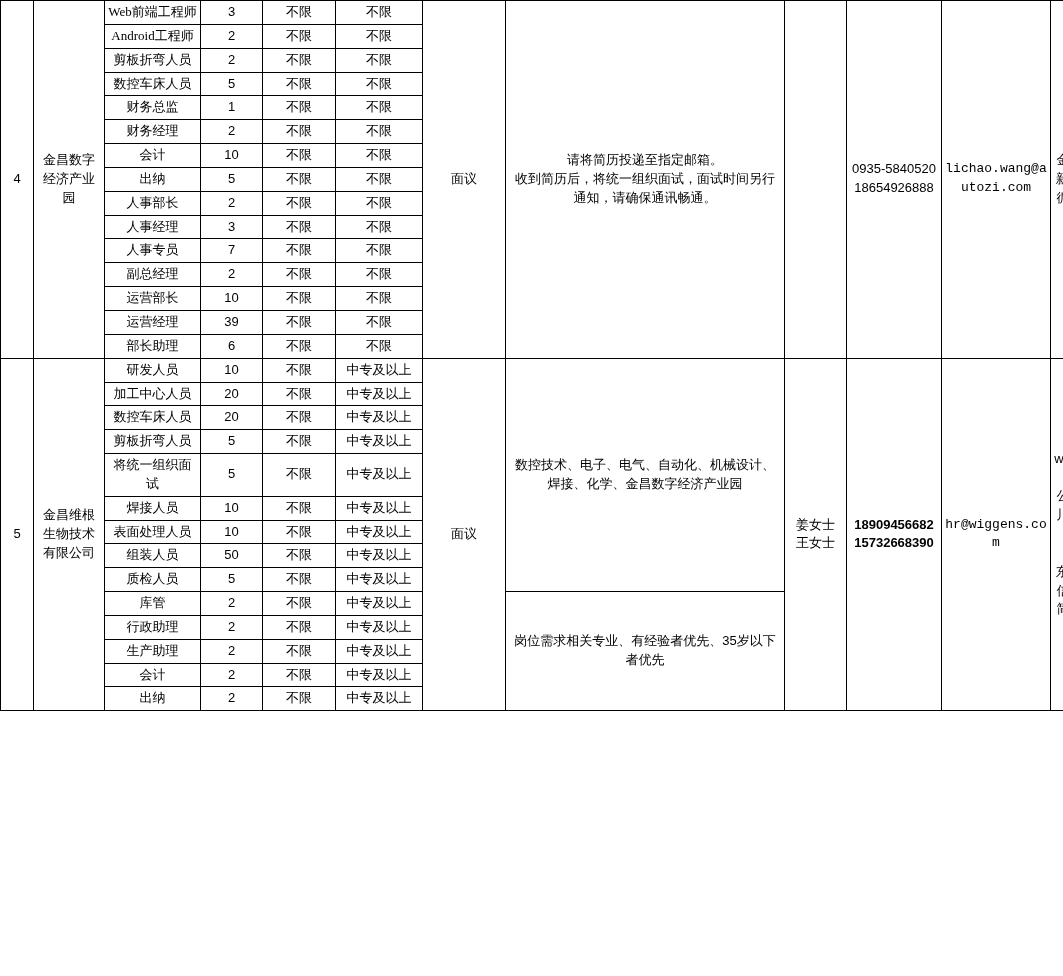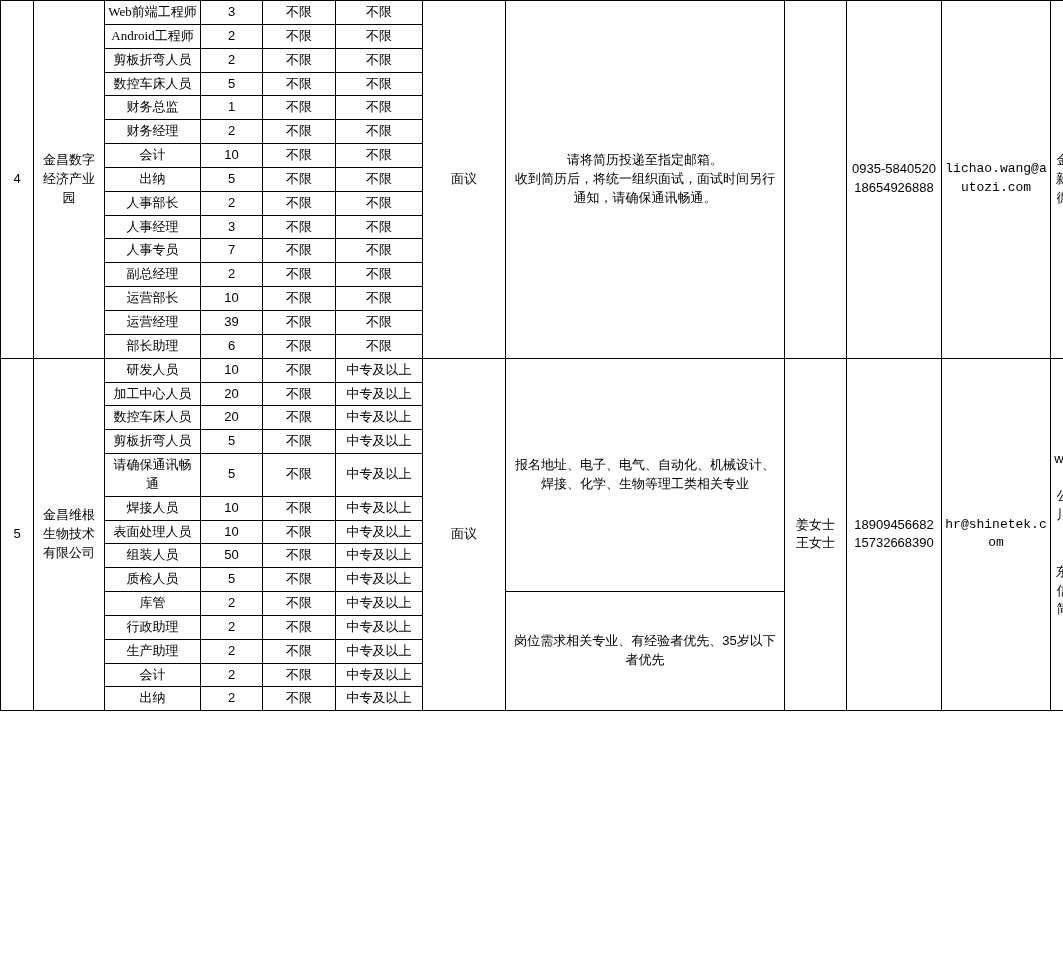--- a/index.html
+++ b/index.html
@@ -206,26 +206,26 @@
       </tr>
 
       <tr>
         <td class="idx" rowspan="14">5</td>
         <td class="company" rowspan="14">金昌维根生物技术有限公司</td>
         <td class="position">研发人员</td>
         <td class="count">10</td>
         <td class="gender">不限</td>
         <td class="edu">中专及以上</td>
         <td class="salary" rowspan="14">面议</td>
-        <td class="requirement" rowspan="9">报名地址、电子、电气、自动化、机械设计、焊接、化学、生物等理工类相关专业</td>
+        <td class="requirement" rowspan="9">数控技术、电子、电气、自动化、机械设计、焊接、化学、金昌数字经济产业园</td>
         <td class="contact" rowspan="14" style="white-space:pre-line;">姜女士
 王女士</td>
-        <td class="phone" rowspan="14" style="white-space:pre-line;">18909456682
+        <td class="phone" rowspan="14" style="white-space:pre-line;font-weight:bold;">18909456682
 15732668390</td>
-        <td class="email" rowspan="14">hr@shinetek.com</td>
+        <td class="email" rowspan="14">hr@wiggens.com</td>
         <td class="address" rowspan="14" style="white-space:pre-line;">公司官网：www.wiggens.com
 公司地址：金川集团塑胶新材料工业园（金川区延安东路82号）微信同手机号，简历可直接发送至微信</td>
       </tr>
       <tr>
         <td class="position">加工中心人员</td>
         <td class="count">20</td>
         <td class="gender">不限</td>
         <td class="edu">中专及以上</td>
       </tr>
       <tr>
@@ -234,21 +234,21 @@
         <td class="gender">不限</td>
         <td class="edu">中专及以上</td>
       </tr>
       <tr>
         <td class="position">剪板折弯人员</td>
         <td class="count">5</td>
         <td class="gender">不限</td>
         <td class="edu">中专及以上</td>
       </tr>
       <tr>
-        <td class="position">请确保通讯畅通</td>
+        <td class="position">将统一组织面试</td>
         <td class="count">5</td>
         <td class="gender">不限</td>
         <td class="edu">中专及以上</td>
       </tr>
       <tr>
         <td class="position">焊接人员</td>
         <td class="count">10</td>
         <td class="gender">不限</td>
         <td class="edu">中专及以上</td>
       </tr>

